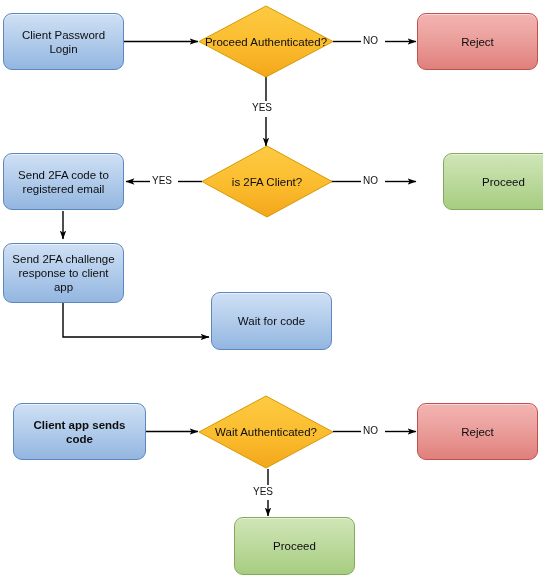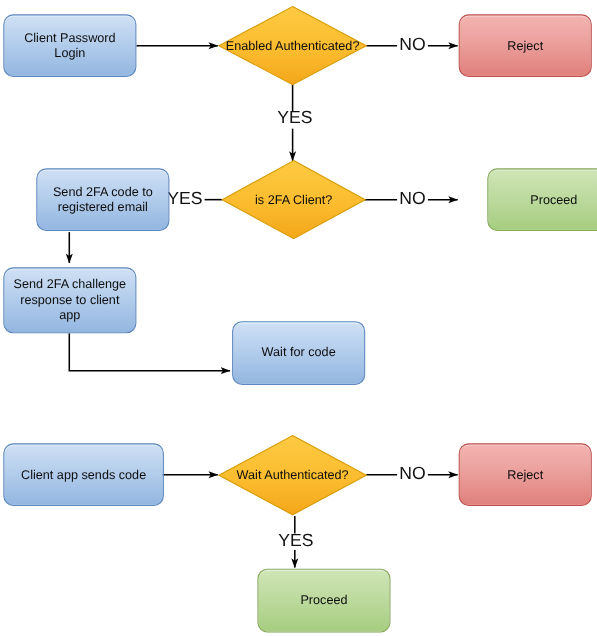--- a/index.html
+++ b/index.html
@@ -74,21 +74,21 @@
   .edge-svg {
     position: absolute;
     left: 0;
     top: 0;
     width: 543px;
     height: 578px;
     pointer-events: none;
   }
   .edge-label {
     position: absolute;
-    font-size: 16px;
+    font-size: 10px;
     color: #111111;
     background: #ffffff;
     padding: 0 2px;
     line-height: 12px;
     white-space: nowrap;
   }
 </style>
 </head>
 <body>
 
@@ -145,28 +145,28 @@
     <svg width="136" height="73" viewBox="0 0 136 73">
       <defs>
         <linearGradient id="gradOrange1" x1="0" y1="0" x2="0" y2="1">
           <stop offset="0%" stop-color="#fdca43"></stop>
           <stop offset="55%" stop-color="#fbbc2e"></stop>
           <stop offset="100%" stop-color="#f4a61a"></stop>
         </linearGradient>
       </defs>
       <polygon points="68,1 135,36.5 68,72 1,36.5" fill="url(#gradOrange1)" stroke="#d79b00" stroke-width="1"></polygon>
     </svg>
-    <div class="decision-label">Enabled Authenticated?</div>
+    <div class="decision-label">Proceed Authenticated?</div>
   </div>
 
   <div class="node node-red" style="left:417px; top:13px; width:121px; height:57px;">
     <span>Reject</span>
   </div>
 
-  <div class="node node-blue" style="left:3px; top:153px; width:121px; height:57px;margin-left:30px;">
+  <div class="node node-blue" style="left:3px; top:153px; width:121px; height:57px;">
     <span>Send 2FA code to registered email</span>
   </div>
 
   <div class="decision" style="left:201px; top:145px; width:132px; height:73px;">
     <svg width="132" height="73" viewBox="0 0 132 73">
       <defs>
         <linearGradient id="gradOrange2" x1="0" y1="0" x2="0" y2="1">
           <stop offset="0%" stop-color="#fdca43"></stop>
           <stop offset="55%" stop-color="#fbbc2e"></stop>
           <stop offset="100%" stop-color="#f4a61a"></stop>
@@ -182,21 +182,21 @@
   </div>
 
   <div class="node node-blue" style="left:3px; top:243px; width:121px; height:60px;">
     <span>Send 2FA challenge response to client app</span>
   </div>
 
   <div class="node node-blue" style="left:211px; top:292px; width:121px; height:58px;">
     <span>Wait for code</span>
   </div>
 
-  <div class="node node-blue" style="left:3px; top:403px; width:146px; height:57px;">
+  <div class="node node-blue" style="left:13px; top:403px; width:133px; height:57px;font-weight:bold;">
     <span>Client app sends code</span>
   </div>
 
   <div class="decision" style="left:198px; top:395px; width:136px; height:74px;">
     <svg width="136" height="74" viewBox="0 0 136 74">
       <defs>
         <linearGradient id="gradOrange3" x1="0" y1="0" x2="0" y2="1">
           <stop offset="0%" stop-color="#fdca43"></stop>
           <stop offset="55%" stop-color="#fbbc2e"></stop>
           <stop offset="100%" stop-color="#f4a61a"></stop>

